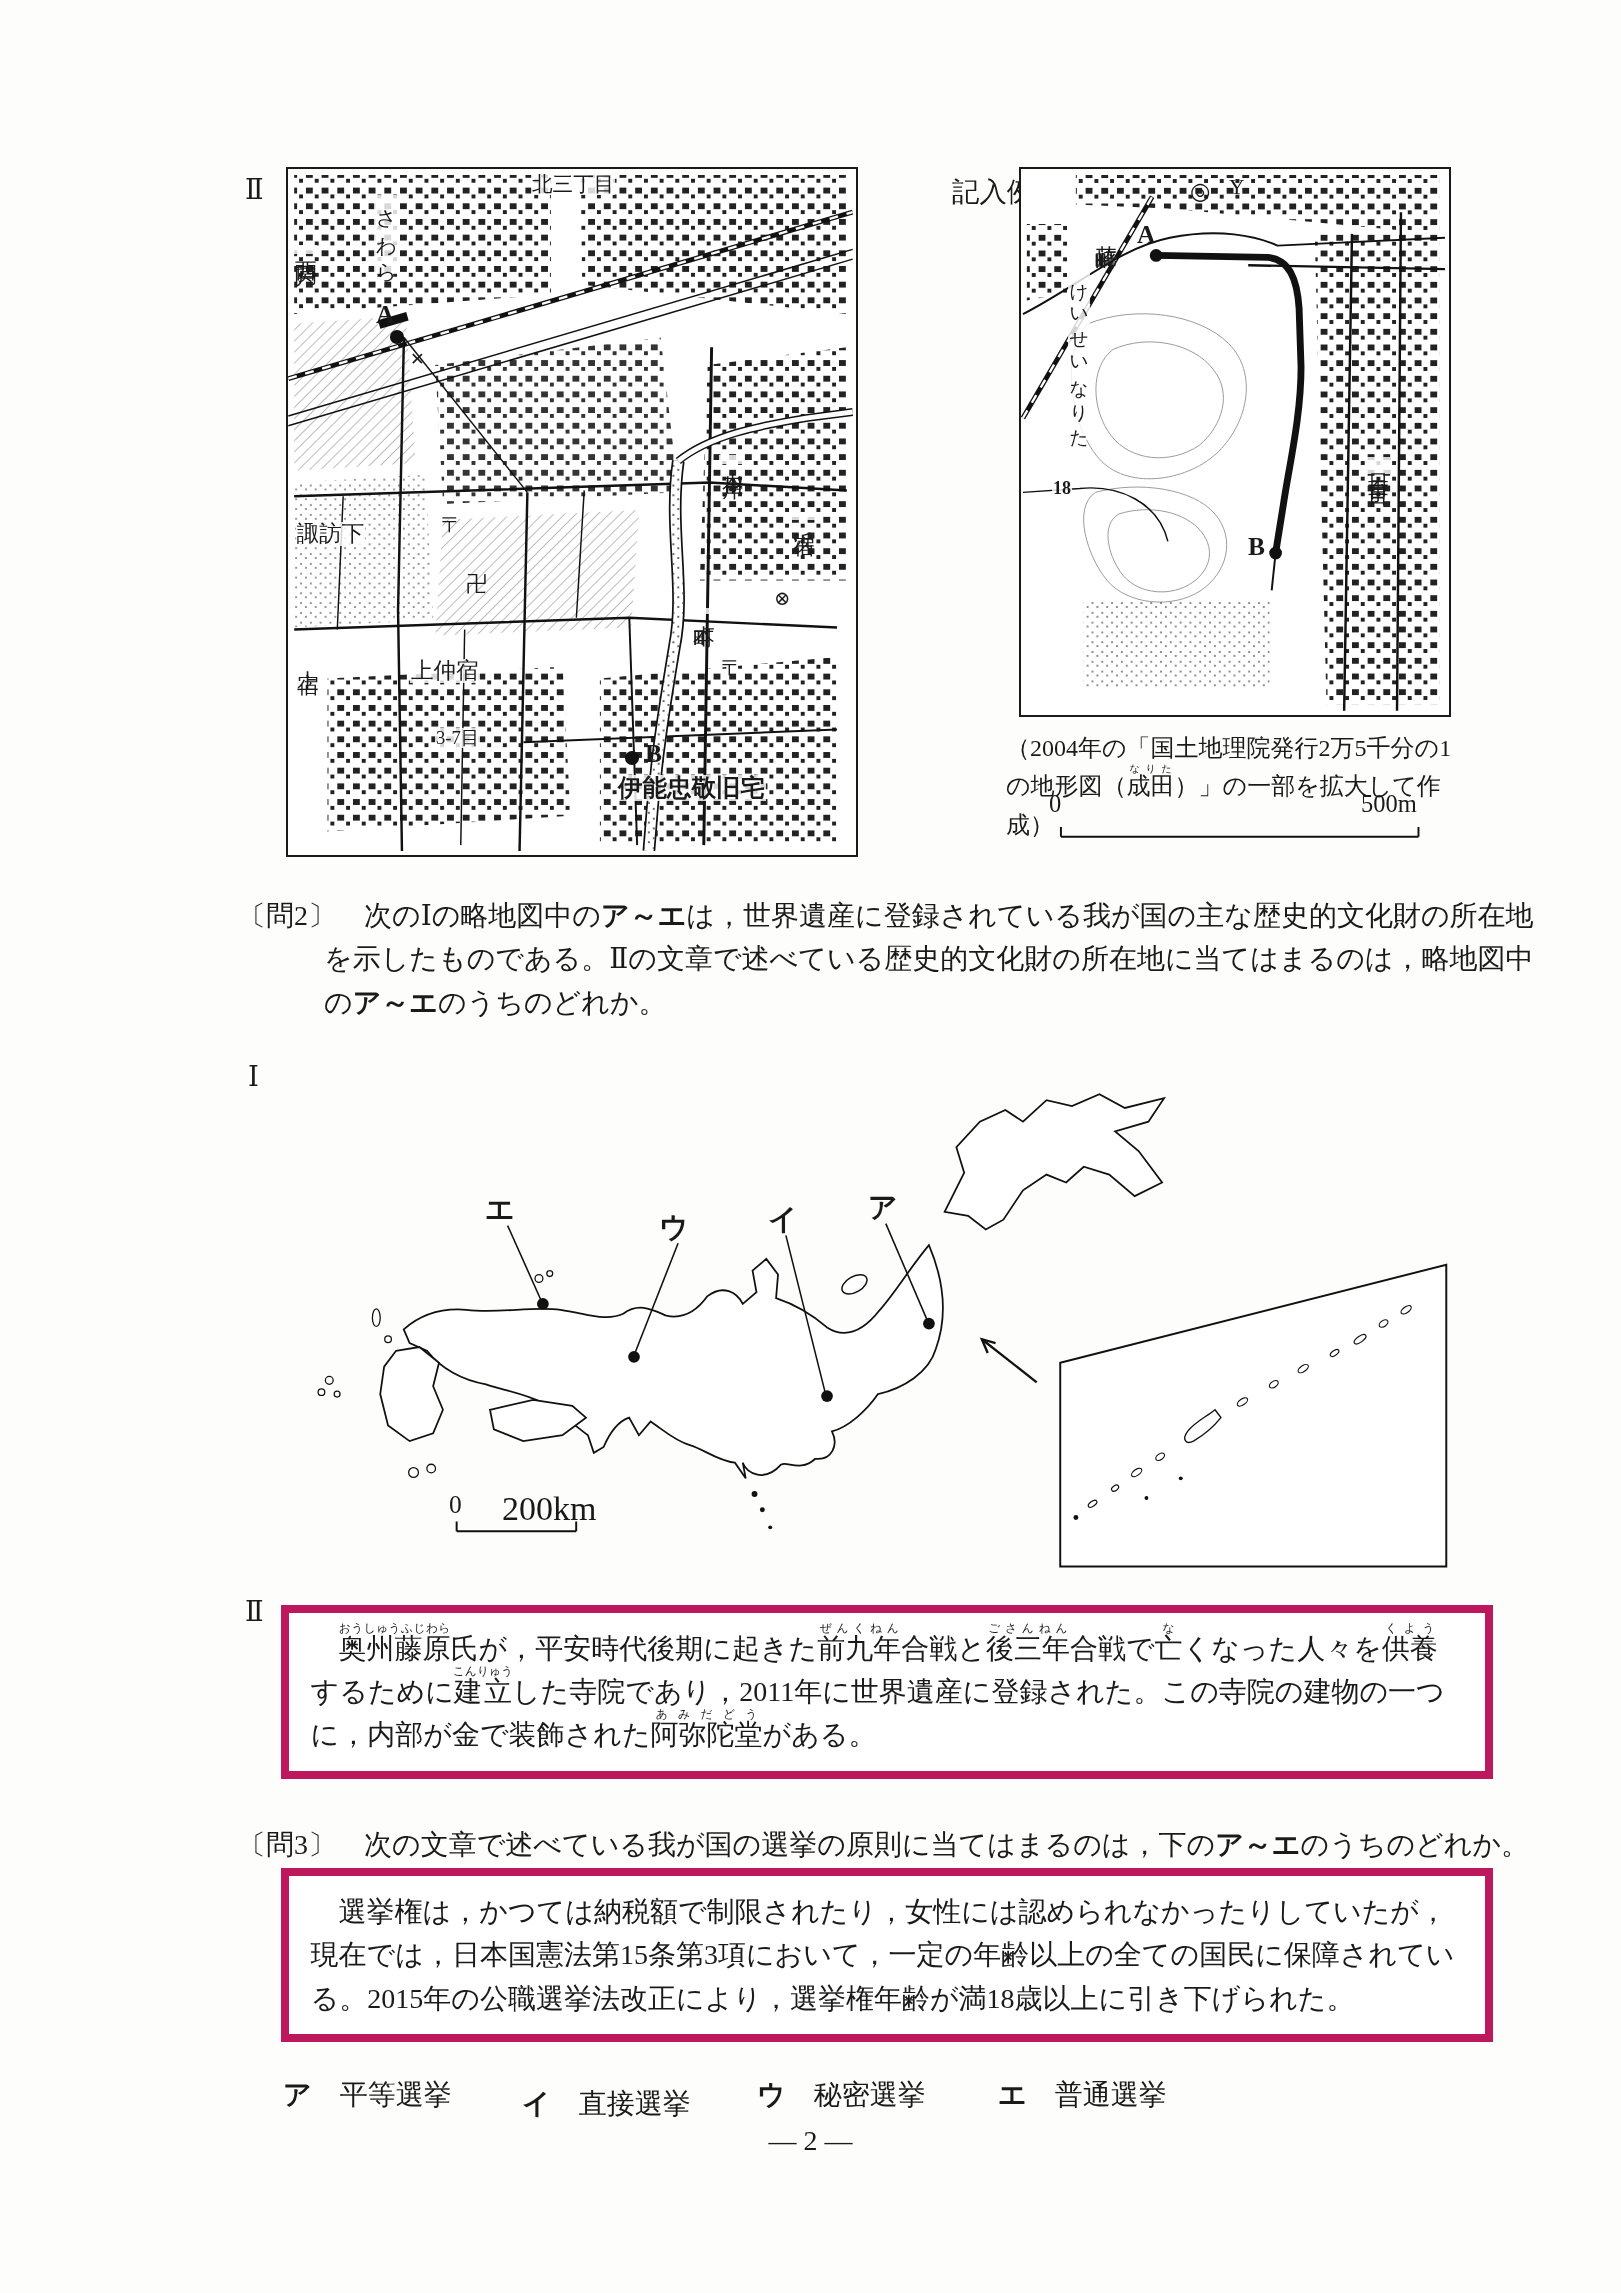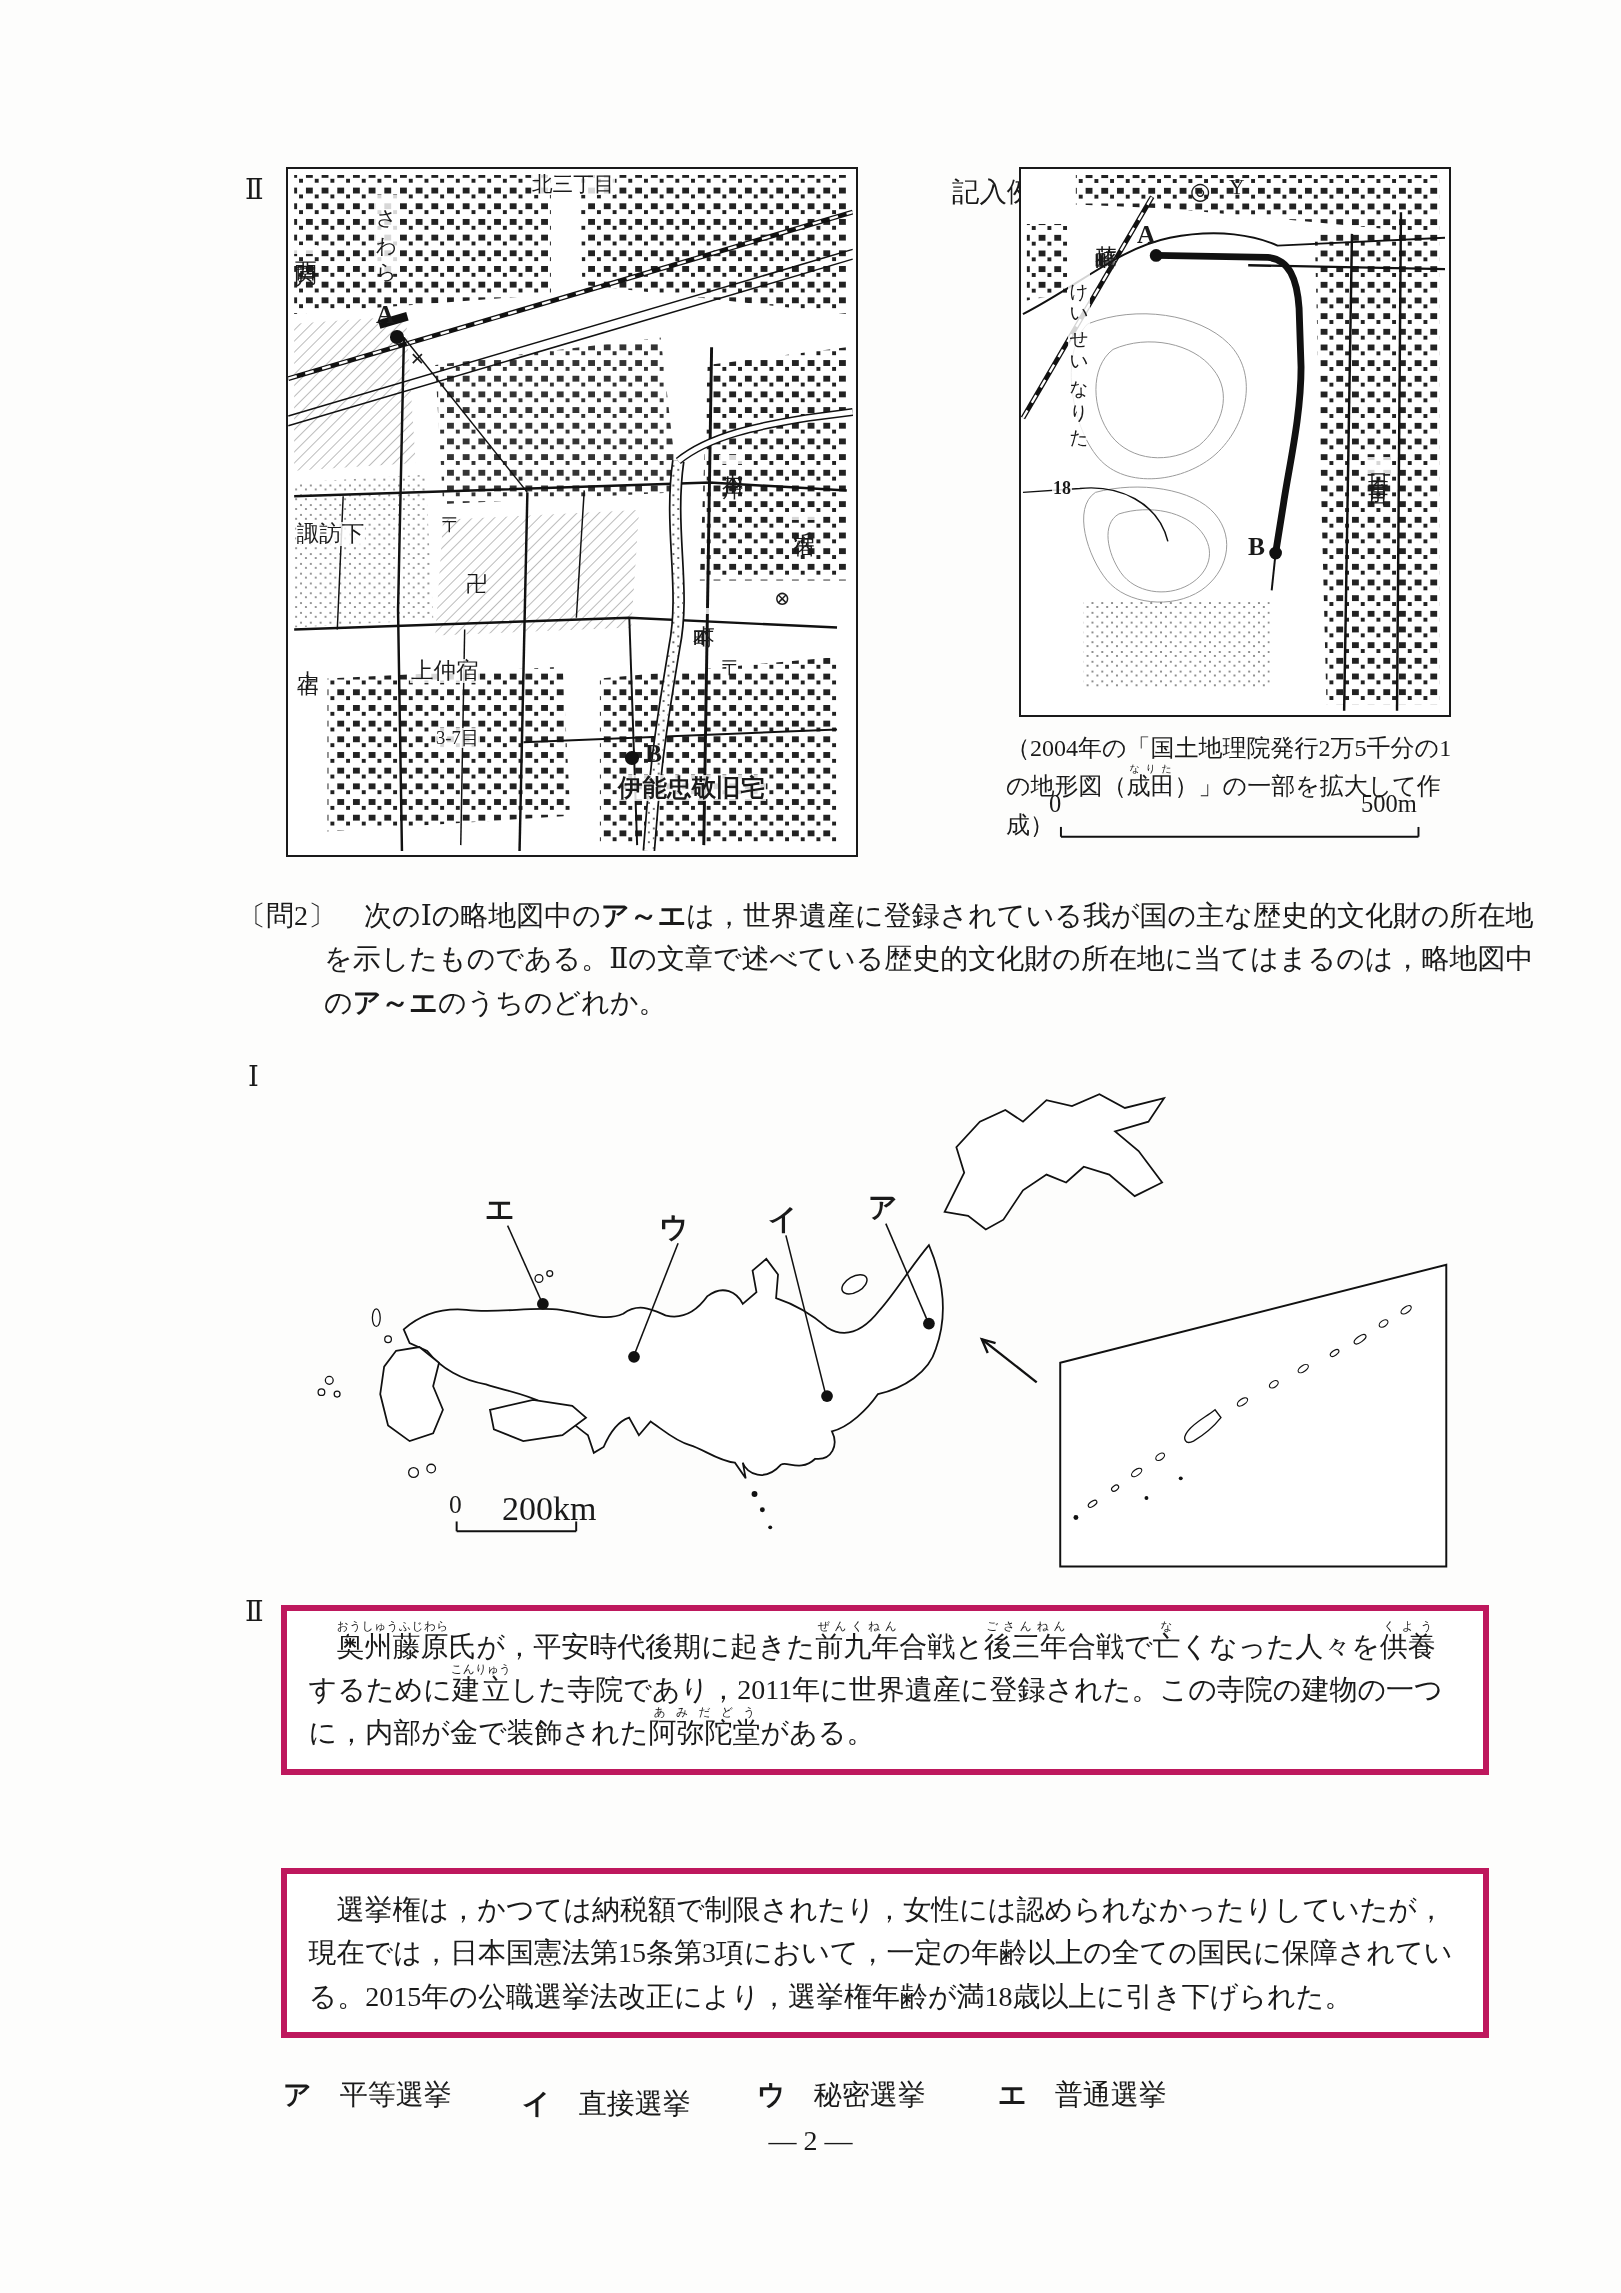--- a/index.html
+++ b/index.html
@@ -5,21 +5,21 @@
   html,body{margin:0;padding:0;background:#e8e8e8;}
   .page{position:relative;width:1621px;height:2294px;background:#fdfdfc;margin:0 auto;
         font-family:"Liberation Serif","DejaVu Serif",serif;color:#1a1a1a;overflow:hidden;}
   .abs{position:absolute;}
   .v{writing-mode:vertical-rl;text-orientation:upright;letter-spacing:2.9px;}
   .map{border:2px solid #1a1a1a;background:#fff;overflow:hidden;}
   .lbl{background:rgba(255,255,255,.82);line-height:1.08;padding:0 1px;white-space:nowrap;}
   .dot{width:13.7px;height:13.7px;border-radius:50%;background:#111;}
   .b{font-weight:bold;}
   ruby>rt{font-size:.42em;letter-spacing:0;}
-  .box{border:6px solid #be185d;padding:13.7px 21.6px;font-size:28px;line-height:1.56;background:#fff;}
+  .box{border:8px solid #be185d;padding:13.7px 21.6px;font-size:28px;line-height:1.56;background:#fff;}
   .heading{font-size:28px;line-height:1.55;padding-left:86px;text-indent:-86px;}
   .cap{font-size:24px;line-height:1.6;}
   .seclbl{font-size:27.4px;}
   .ptlbl{font-size:25.5px;font-weight:bold;}
   .opt{font-size:28px;white-space:nowrap;}
 </style>
 </head>
 <body>
 
 <div class="page">
@@ -228,20 +228,21 @@
     <div class="abs b" style="left:365px;top:151px;font-size:29px;">ウ</div>
     <div class="abs b" style="left:474px;top:143px;font-size:29px;">イ</div>
     <div class="abs b" style="left:574px;top:131px;font-size:29px;">ア</div>
     <div class="abs" style="left:155px;top:433px;font-size:25.5px;">0</div>
     <div class="abs" style="left:208px;top:433px;font-size:34px;">200km</div>
   </div>
 
   <div class="abs seclbl" style="left:245px;top:1596px;">Ⅱ</div>
   <div class="abs box" style="left:281px;top:1605px;width:1153px;line-height:1.55;"><span>　</span><ruby>奥州藤原<rt>おうしゅうふじわら</rt></ruby><span>氏が，平安時代後期に起きた</span><ruby>前九年<rt>ぜんくねん</rt></ruby><span>合戦と</span><ruby>後三年<rt>ごさんねん</rt></ruby><span>合戦で</span><ruby>亡<rt>な</rt></ruby><span>くなった人々を</span><ruby>供養<rt>くよう</rt></ruby><span>するために</span><ruby>建立<rt>こんりゅう</rt></ruby><span>した寺院であり，2011年に世界遺産に登録された。この寺院の建物の一つに，内部が金で装飾された</span><ruby>阿弥陀堂<rt>あみだどう</rt></ruby><span>がある。</span></div>
 
+  <div class="abs heading" style="left:238px;top:1823px;width:1235px;"><span>〔問3〕　次の文章で述べている我が国の選挙の原則に当てはまるのは，下の</span><span class="b">ア～エ</span><span>のうちのどれか。</span></div>
   <div class="abs box" style="left:281px;top:1868px;width:1153px;"><span>　選挙権は，かつては納税額で制限されたり，女性には認められなかったりしていたが，現在では，日本国憲法第15条第3項において，一定の年齢以上の全ての国民に保障されている。2015年の公職選挙法改正により，選挙権年齢が満18歳以上に引き下げられた。</span></div>
 
   <div class="abs" style="left:281px;top:2076px;width:1157px;height:43px;">
     <span class="abs opt" style="left:2px;top:0;"><b>ア</b>　<span>平等選挙</span></span>
     <span class="abs opt" style="left:241px;top:0;margin-top:9px;"><b>イ</b>　<span>直接選挙</span></span>
     <span class="abs opt" style="left:476px;top:0;"><b>ウ</b>　<span>秘密選挙</span></span>
     <span class="abs opt" style="left:717px;top:0;"><b>エ</b>　<span>普通選挙</span></span>
   </div>
 
   <div class="abs" style="left:0;top:2125px;width:1621px;text-align:center;font-size:28px;">— 2 —</div>

